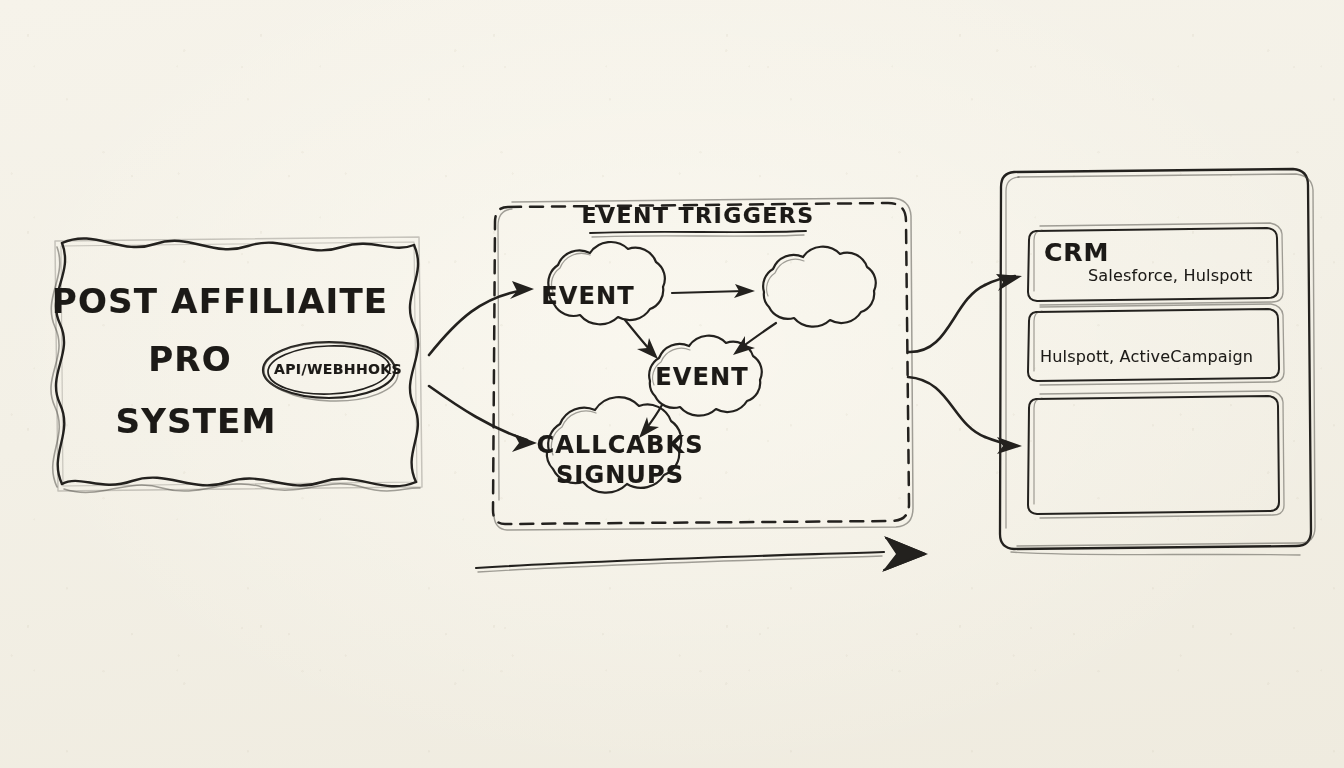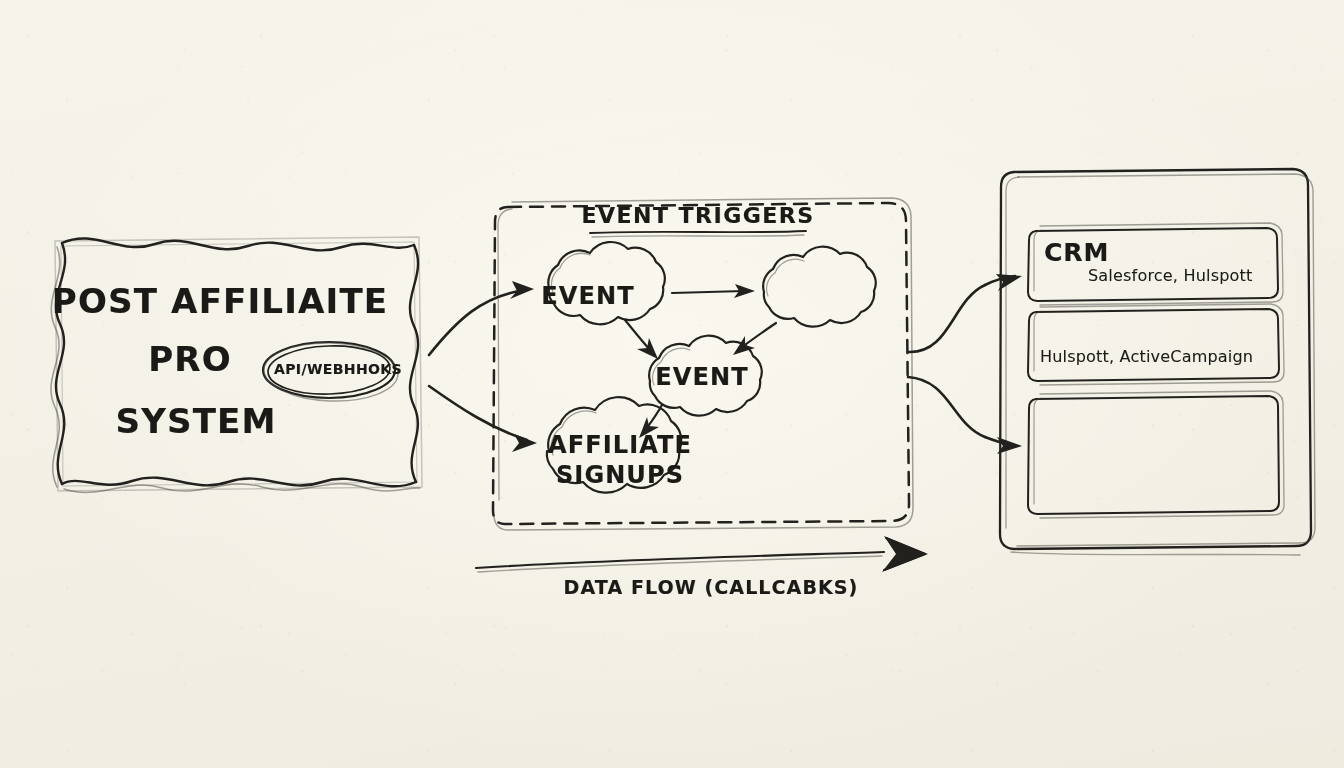--- a/index.html
+++ b/index.html
@@ -280,25 +280,24 @@
   <div class="lbl t-sys center-lbl" style="left:190px; top:339px;">PRO</div>
   <div class="lbl t-sys center-lbl" style="left:196px; top:401px;">SYSTEM</div>
   <div class="lbl t-oval center-lbl" style="left:338px; top:361px;">API/WEBHHOKS</div>
 
   <div class="lbl t-panel center-lbl" style="left:698px; top:203px;">EVENT TRIGGERS</div>
 
   <div class="lbl t-cloud center-lbl" style="left:588px; top:281px;">EVENT</div>
 
   <div class="lbl t-cloud center-lbl" style="left:702px; top:362px;">EVENT</div>
 
-  <div class="lbl t-cloud center-lbl" style="left:620px; top:430px;">AFFILIATE</div>
+  <div class="lbl t-cloud center-lbl" style="left:620px; top:430px;">CALLCABKS</div>
   <div class="lbl t-cloud center-lbl" style="left:620px; top:460px;">SIGNUPS</div>
 
 
   <div class="lbl t-card" style="left:1044px; top:238px;">CRM</div>
   <div class="lbl t-cardsub" style="left:1088px; top:266px;">Salesforce, Hulspott</div>
 
   <div class="lbl t-cardsub" style="left:1040px; top:347px;">Hulspott, ActiveCampaign</div>
 
 
-  <div class="lbl t-flow center-lbl" style="left:711px; top:576px;">DATA FLOW (CALLCABKS)</div>
 
 </div>
 
 </body></html>

